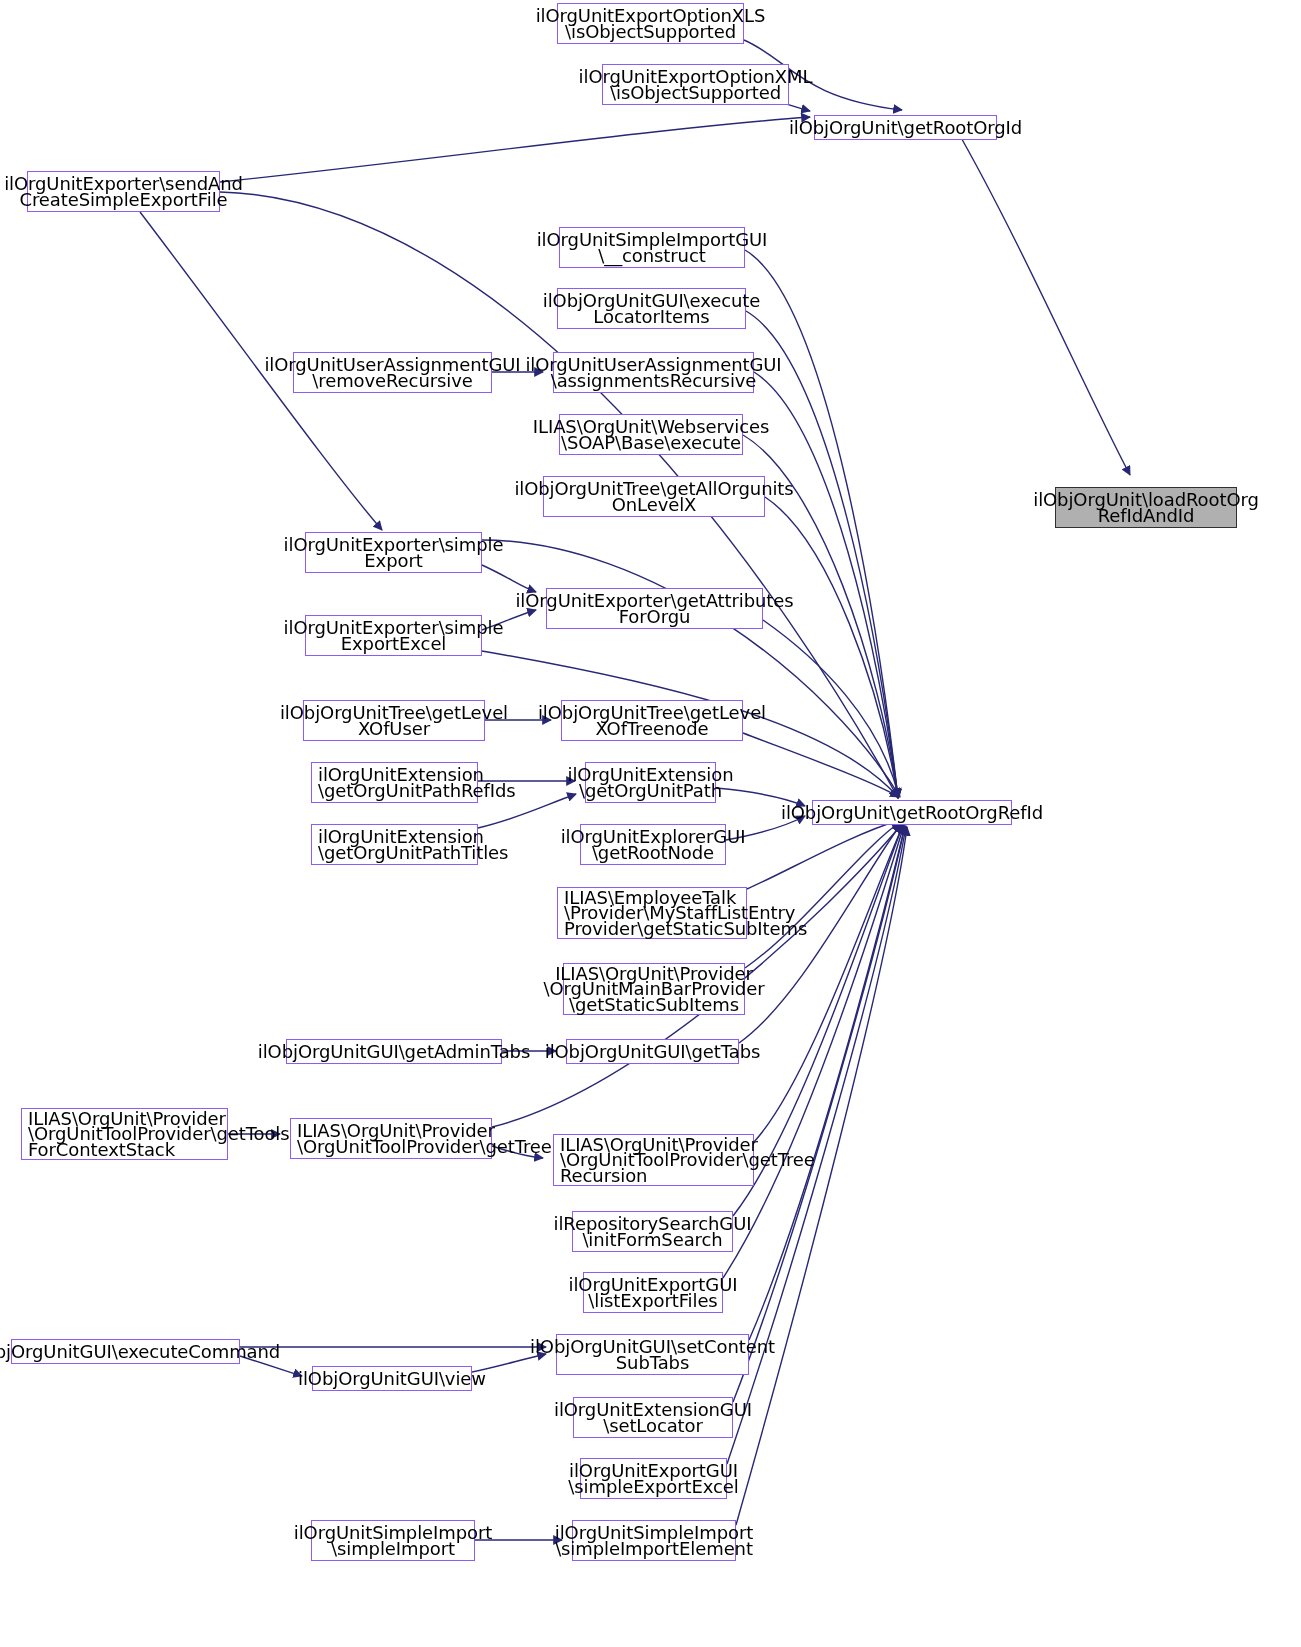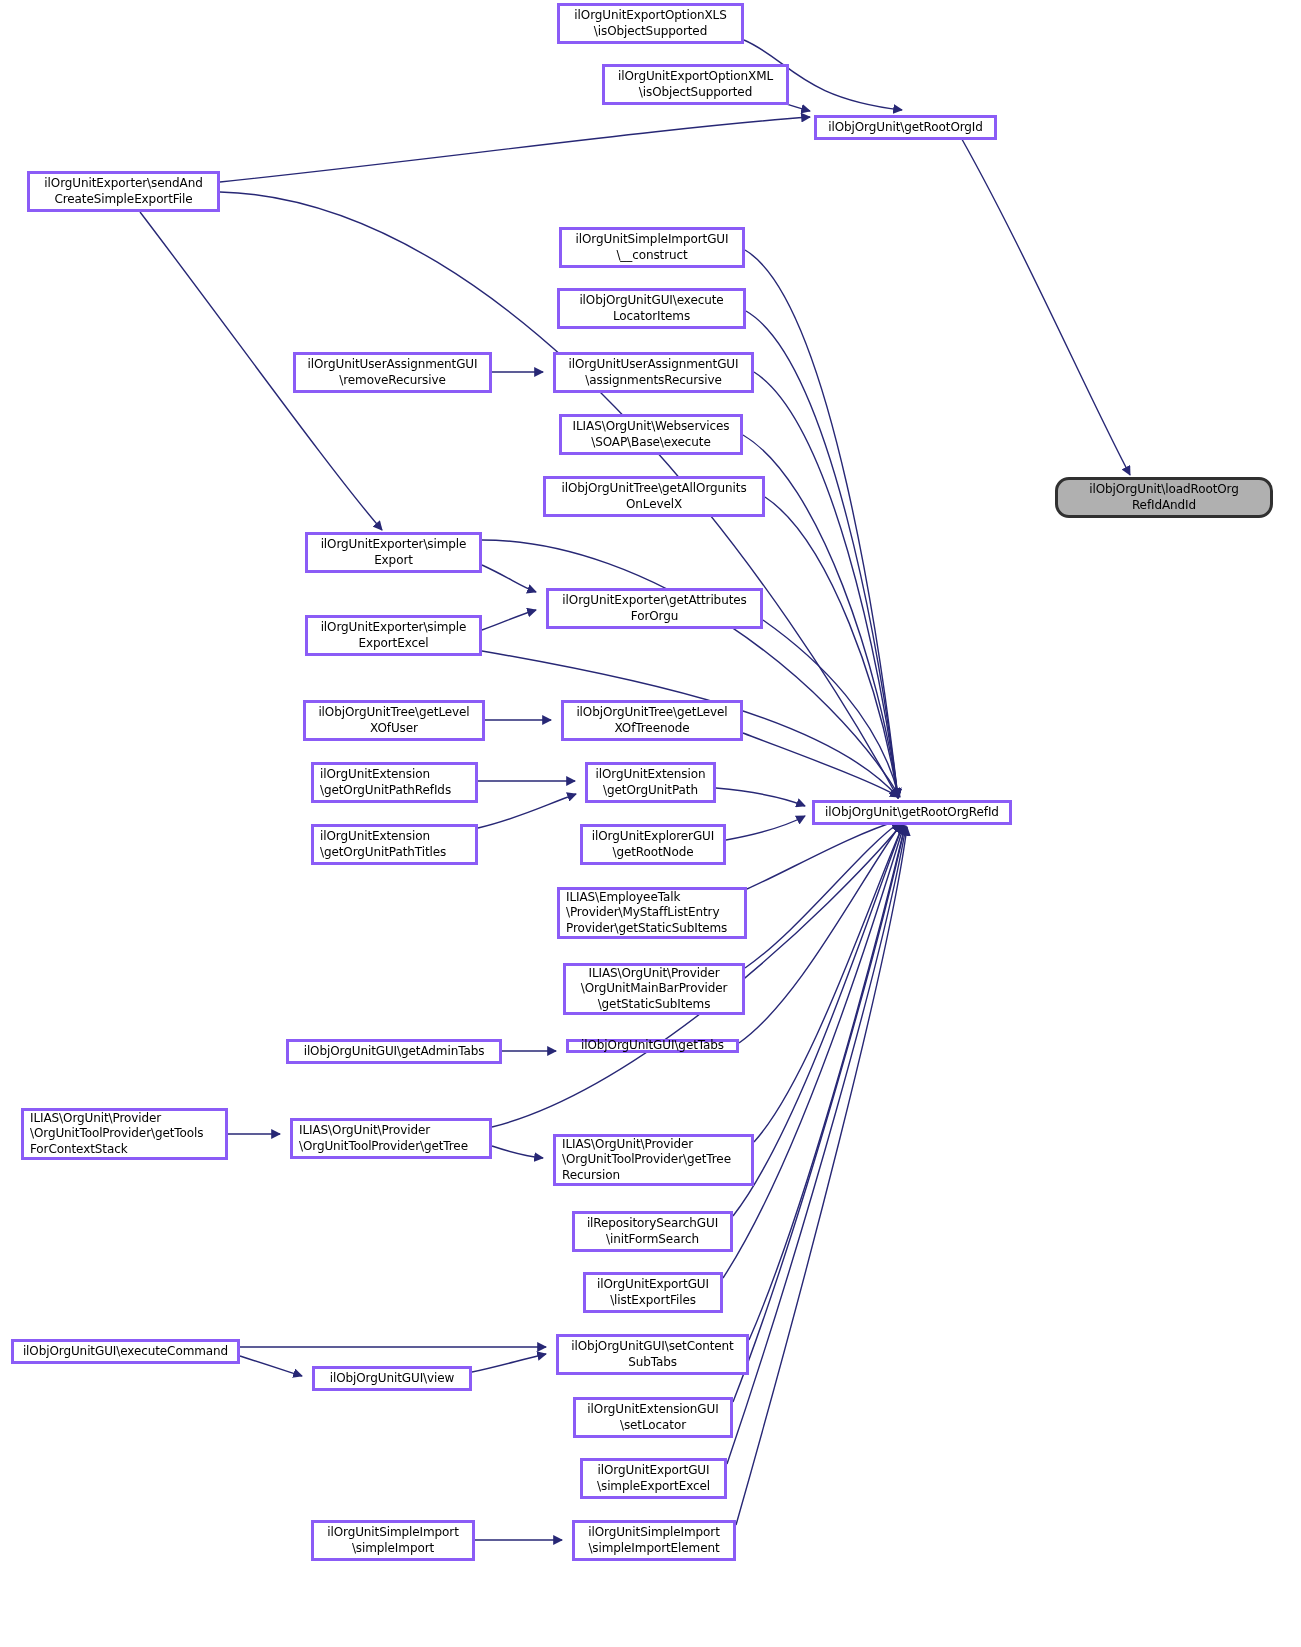--- a/index.html
+++ b/index.html
@@ -19,28 +19,28 @@
     position: absolute;
     left: 0;
     top: 0;
     width: 1301px;
     height: 1647px;
     pointer-events: none;
   }
   .node {
     position: absolute;
     box-sizing: border-box;
-    border: 3px solid #8b5cf6;
+    border: 1px solid #8b5cf6;
     background: #ffffff;
     color: #000000;
     display: flex;
     align-items: center;
     justify-content: center;
     text-align: center;
-    font-size: 12px;
+    font-size: 18px;
     line-height: 15.5px;
     letter-spacing: -0.1px;
     padding: 1px 3px;
     white-space: pre-line;
     z-index: 2;
   }
   .node.highlight {
     background: #b0b0b0;
     border-color: #303030;
   }
@@ -117,21 +117,21 @@
       <div class="node" style="left: 557px; top: 288px; width: 189px; height: 41px;">ilObjOrgUnitGUI\execute
 LocatorItems</div>
       <div class="node" style="left: 293px; top: 352px; width: 199px; height: 41px;">ilOrgUnitUserAssignmentGUI
 \removeRecursive</div>
       <div class="node" style="left: 553px; top: 352px; width: 201px; height: 41px;">ilOrgUnitUserAssignmentGUI
 \assignmentsRecursive</div>
       <div class="node" style="left: 559px; top: 414px; width: 184px; height: 41px;">ILIAS\OrgUnit\Webservices
 \SOAP\Base\execute</div>
       <div class="node" style="left: 543px; top: 476px; width: 222px; height: 41px;">ilObjOrgUnitTree\getAllOrgunits
 OnLevelX</div>
-      <div class="node highlight" style="left: 1055px; top: 477px; width: 218px; height: 41px; border-radius: 14px;">ilObjOrgUnit\loadRootOrg
+      <div class="node highlight" style="left: 1055px; top: 487px; width: 182px; height: 41px;">ilObjOrgUnit\loadRootOrg
 RefIdAndId</div>
       <div class="node" style="left: 305px; top: 532px; width: 177px; height: 41px;">ilOrgUnitExporter\simple
 Export</div>
       <div class="node" style="left: 546px; top: 588px; width: 217px; height: 41px;">ilOrgUnitExporter\getAttributes
 ForOrgu</div>
       <div class="node" style="left: 305px; top: 615px; width: 177px; height: 41px;">ilOrgUnitExporter\simple
 ExportExcel</div>
       <div class="node" style="left: 303px; top: 700px; width: 182px; height: 41px;">ilObjOrgUnitTree\getLevel
 XOfUser</div>
       <div class="node" style="left: 561px; top: 700px; width: 182px; height: 41px;">ilObjOrgUnitTree\getLevel
@@ -145,21 +145,21 @@
 \getOrgUnitPathTitles</div>
       <div class="node" style="left: 580px; top: 824px; width: 146px; height: 41px;">ilOrgUnitExplorerGUI
 \getRootNode</div>
       <div class="node left-align" style="left: 557px; top: 887px; width: 190px; height: 52px;">ILIAS\EmployeeTalk
 \Provider\MyStaffListEntry
 Provider\getStaticSubItems</div>
       <div class="node" style="left: 563px; top: 963px; width: 182px; height: 52px;">ILIAS\OrgUnit\Provider
 \OrgUnitMainBarProvider
 \getStaticSubItems</div>
       <div class="node" style="left: 286px; top: 1039px; width: 216px; height: 25px;">ilObjOrgUnitGUI\getAdminTabs</div>
-      <div class="node" style="left: 566px; top: 1039px; width: 173px; height: 14px;">ilObjOrgUnitGUI\getTabs</div>
+      <div class="node" style="left: 566px; top: 1039px; width: 173px; height: 25px;">ilObjOrgUnitGUI\getTabs</div>
       <div class="node left-align" style="left: 21px; top: 1108px; width: 207px; height: 52px;">ILIAS\OrgUnit\Provider
 \OrgUnitToolProvider\getTools
 ForContextStack</div>
       <div class="node left-align" style="left: 290px; top: 1118px; width: 202px; height: 41px;">ILIAS\OrgUnit\Provider
 \OrgUnitToolProvider\getTree</div>
       <div class="node left-align" style="left: 553px; top: 1134px; width: 201px; height: 52px;">ILIAS\OrgUnit\Provider
 \OrgUnitToolProvider\getTree
 Recursion</div>
       <div class="node" style="left: 572px; top: 1211px; width: 161px; height: 41px;">ilRepositorySearchGUI
 \initFormSearch</div>

